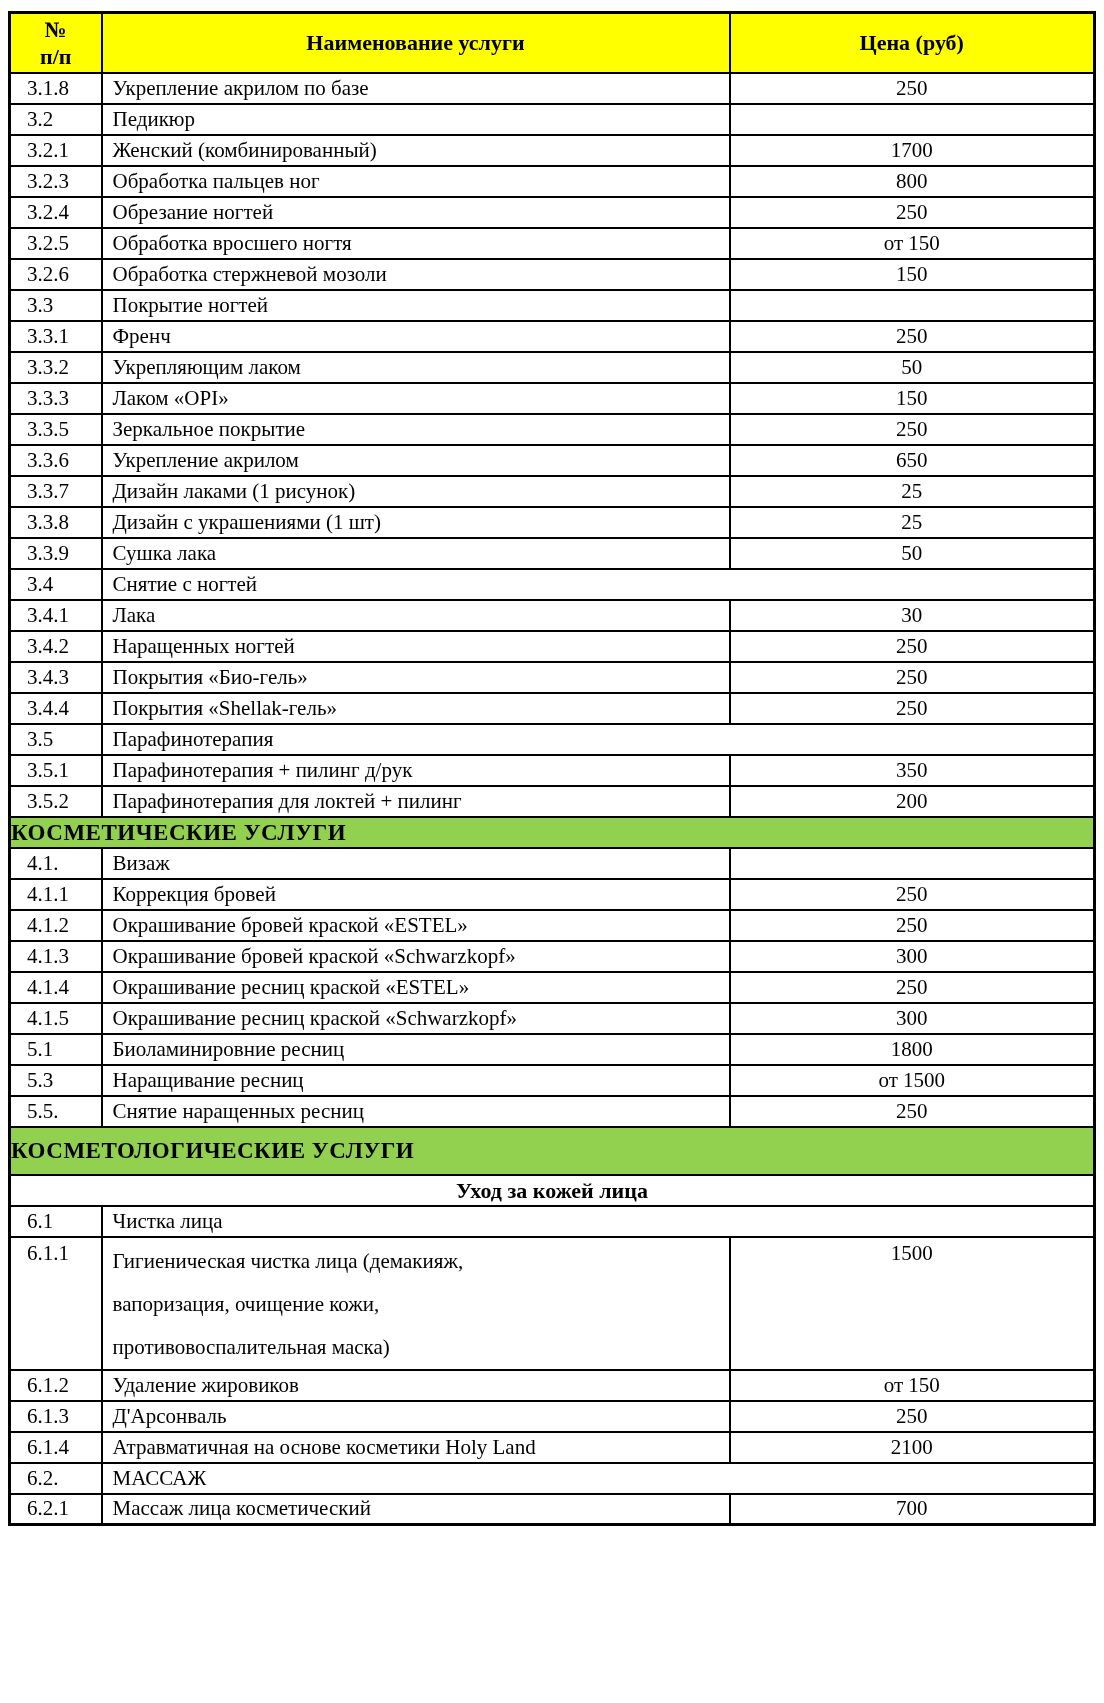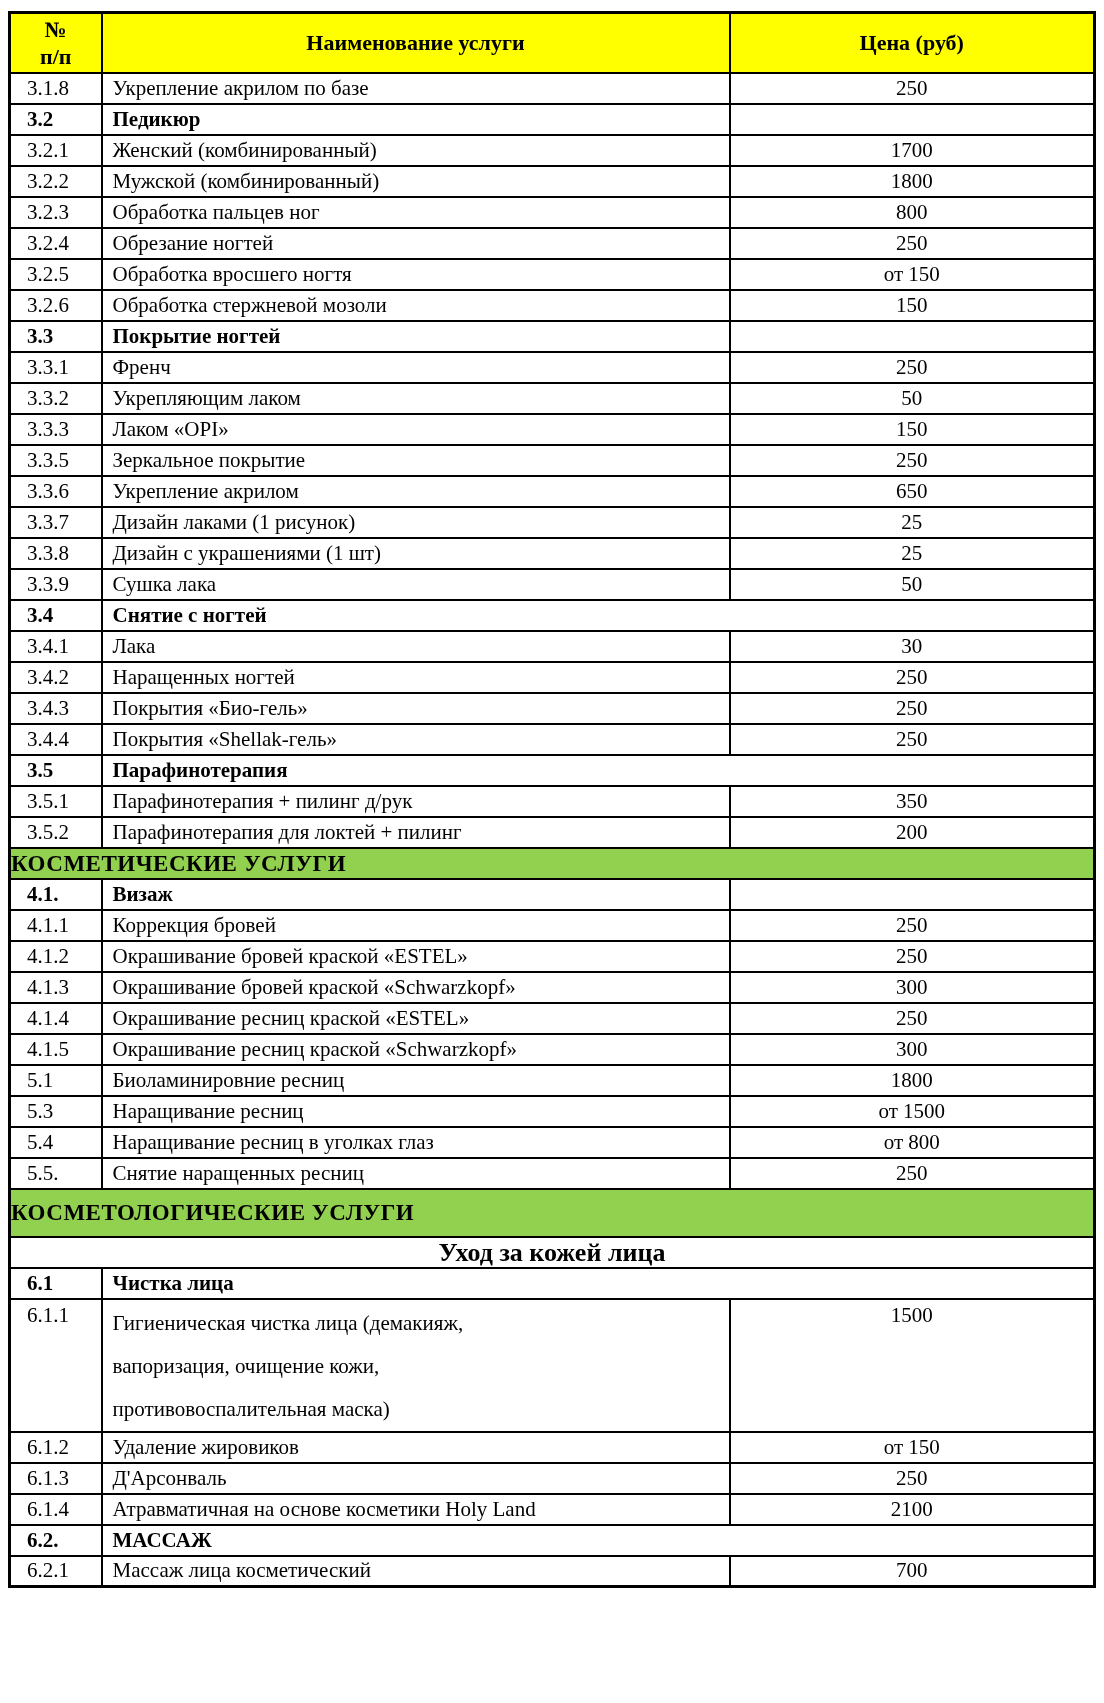--- a/index.html
+++ b/index.html
@@ -43,34 +43,34 @@
     font-weight:bold;
     font-size:22px;
     text-align:center;
     line-height:27px;
     white-space:pre-line;
   }
   tbody td{height:31px;}
   .c-num{padding-left:16px;text-align:left;}
   .c-name{padding-left:10px;text-align:left;white-space:pre-line;}
   .c-price{text-align:center;}
-  tr.section .c-num,tr.section .c-name{font-weight:bold;}
+  tr.section .c-num,tr.section .c-name{font-weight:normal;}
   tr.band td{
     background:var(--band-bg);
     text-align:left;
     font-weight:bold;
     font-size:23px;
     letter-spacing:.5px;
     padding:0;
   }
   tr.band-tall td{height:48px;}
   tr.subheader td{
     text-align:center;
     font-weight:bold;
-    font-size:26px;
+    font-size:22px;
     padding:0;
     margin-top:28px;
   }
   tr.row-tall td{
     vertical-align:top;
     height:89px;
     padding-top:2px;
   }
   tr.row-tall .c-name{line-height:43px;}
 </style>
@@ -102,25 +102,20 @@
           <td class="c-num">3.2</td>
           <td class="c-name">Педикюр</td>
           <td class="c-price"></td>
         </tr>
         <tr>
           <td class="c-num">3.2.1</td>
           <td class="c-name">Женский (комбинированный)</td>
           <td class="c-price">1700</td>
         </tr>
         <tr>
-          <td class="c-num">3.2.2</td>
-          <td class="c-name">Мужской (комбинированный)</td>
-          <td class="c-price">1800</td>
-        </tr>
-        <tr>
           <td class="c-num">3.2.3</td>
           <td class="c-name">Обработка пальцев ног</td>
           <td class="c-price">800</td>
         </tr>
         <tr>
           <td class="c-num">3.2.4</td>
           <td class="c-name">Обрезание ногтей</td>
           <td class="c-price">250</td>
         </tr>
         <tr>
@@ -251,25 +246,20 @@
         </tr>
         <tr>
           <td class="c-num">5.1</td>
           <td class="c-name">Биоламинировние ресниц</td>
           <td class="c-price">1800</td>
         </tr>
         <tr>
           <td class="c-num">5.3</td>
           <td class="c-name">Наращивание ресниц</td>
           <td class="c-price">от 1500</td>
-        </tr>
-        <tr>
-          <td class="c-num">5.4</td>
-          <td class="c-name">Наращивание ресниц в уголках глаз</td>
-          <td class="c-price">от 800</td>
         </tr>
         <tr>
           <td class="c-num">5.5.</td>
           <td class="c-name">Снятие наращенных ресниц</td>
           <td class="c-price">250</td>
         </tr>
         <tr class="band band-tall">
           <td colspan="3">КОСМЕТОЛОГИЧЕСКИЕ УСЛУГИ</td>
         </tr>
         <tr class="subheader">

